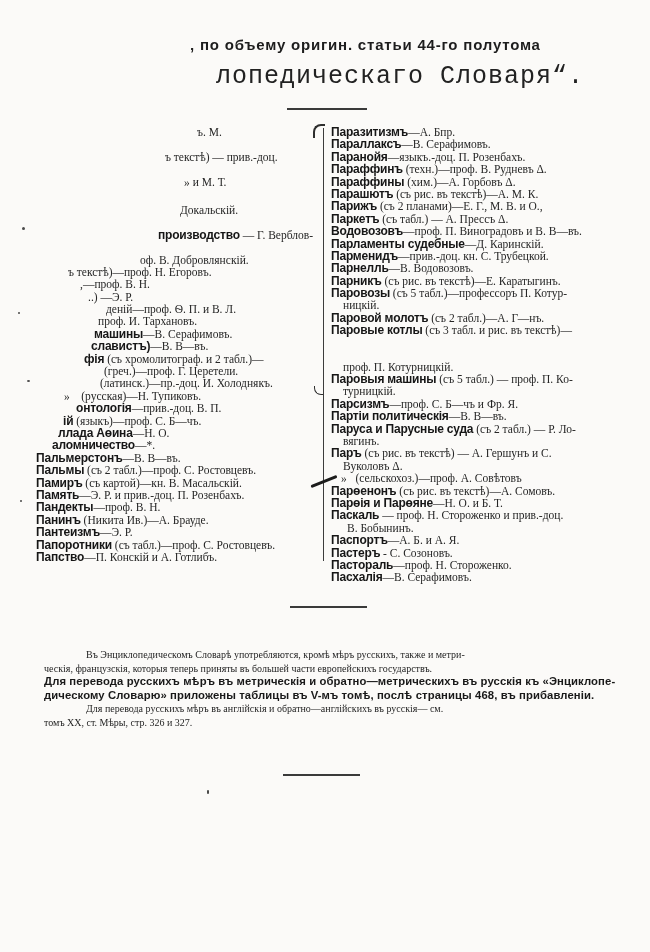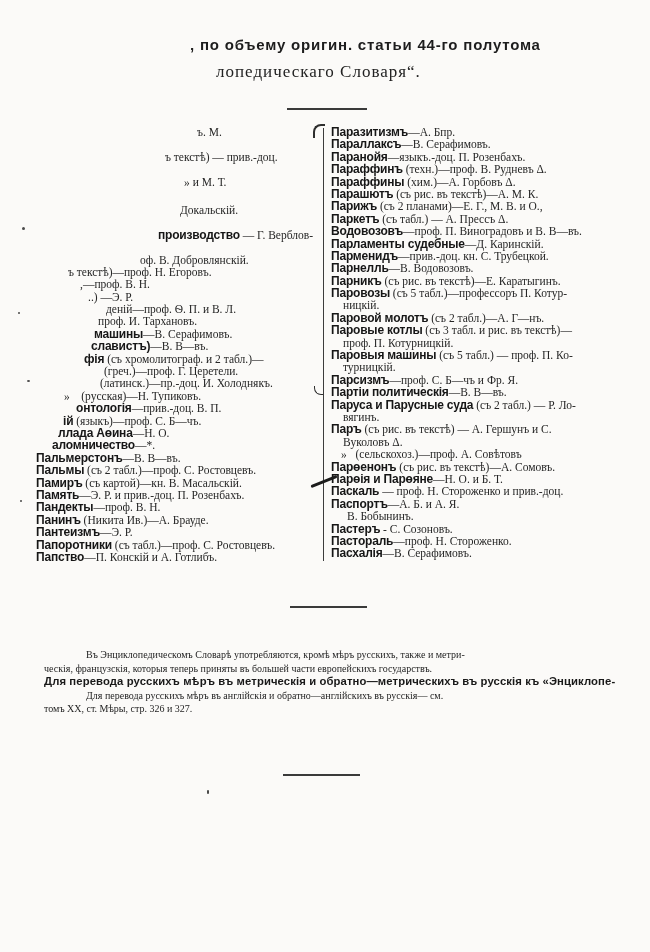--- a/index.html
+++ b/index.html
@@ -8,21 +8,21 @@
     background:#fbfaf8;color:#262626;overflow:hidden;
     font-family:"Liberation Serif", serif;
   }
   .hdr-line{
     position:absolute;left:190px;top:36px;
     font-family:"Liberation Sans", sans-serif;font-weight:700;
     font-size:15px;letter-spacing:0.8px;color:#1d1d1d;white-space:nowrap;
   }
   .page-title{
     position:absolute;left:216px;top:62px;
-    font-family:Liberation Serif, serif;font-size:17px;letter-spacing:1px;
+    font-family:Liberation Mono, monospace;font-size:25px;letter-spacing:1px;
     color:#222;white-space:nowrap;
   }
   .hrule{position:absolute;height:2px;background:#3a3a3a;}
   .vrule{position:absolute;width:1px;background:#3c3c3c;}
   .col{position:absolute;top:126px;}
   #left-col{left:36px;width:286px;}
   #right-col{left:331px;width:294px;}
   .iline{
     height:12.4px;line-height:12.4px;white-space:nowrap;
     font-size:11.5px;color:#262626;
@@ -117,48 +117,49 @@
       <div class="iline"><span class="hw">Паркетъ</span><span class="rest"> (съ табл.) — А. Прессъ Δ.</span></div>
       <div class="iline"><span class="hw">Водовозовъ</span><span class="rest">—проф. П. Виноградовъ и В. В—въ.</span></div>
       <div class="iline"><span class="hw">Парламенты судебные</span><span class="rest">—Д. Каринскій.</span></div>
       <div class="iline"><span class="hw">Парменидъ</span><span class="rest">—прив.-доц. кн. С. Трубецкой.</span></div>
       <div class="iline"><span class="hw">Парнелль</span><span class="rest">—В. Водовозовъ.</span></div>
       <div class="iline"><span class="hw">Парникъ</span><span class="rest"> (съ рис. въ текстѣ)—Е. Каратыгинъ.</span></div>
       <div class="iline"><span class="hw">Паровозы</span><span class="rest"> (съ 5 табл.)—профессоръ П. Котур-</span></div>
       <div class="iline" style="padding-left: 12px;"><span class="rest">ницкій.</span></div>
       <div class="iline"><span class="hw">Паровой молотъ</span><span class="rest"> (съ 2 табл.)—А. Г—нъ.</span></div>
       <div class="iline"><span class="hw">Паровые котлы</span><span class="rest"> (съ 3 табл. и рис. въ текстѣ)—</span></div>
-      <div class="iline" style="padding-left: 12px;"><span class="rest">проф. П. Котурницкій.</span></div>
+      <div class="iline" style="padding-left: 12px; margin-top: 24px;"><span class="rest">проф. П. Котурницкій.</span></div>
       <div class="iline"><span class="hw">Паровыя машины</span><span class="rest"> (съ 5 табл.) — проф. П. Ко-</span></div>
       <div class="iline" style="padding-left: 12px;"><span class="rest">турницкій.</span></div>
       <div class="iline"><span class="hw">Парсизмъ</span><span class="rest">—проф. С. Б—чъ и Фр. Я.</span></div>
       <div class="iline"><span class="hw">Партіи политическія</span><span class="rest">—В. В—въ.</span></div>
       <div class="iline"><span class="hw">Паруса и Парусные суда</span><span class="rest"> (съ 2 табл.) — Р. Ло-</span></div>
       <div class="iline" style="padding-left: 12px;"><span class="rest">вягинъ.</span></div>
       <div class="iline"><span class="hw">Паръ</span><span class="rest"> (съ рис. въ текстѣ) — А. Гершунъ и С.</span></div>
       <div class="iline" style="padding-left: 12px;"><span class="rest">Вуколовъ Δ.</span></div>
       <div class="iline" style="padding-left: 10px;"><span class="rest">»&nbsp;&nbsp;&nbsp;(сельскохоз.)—проф. А. Совѣтовъ</span></div>
       <div class="iline"><span class="hw">Парѳенонъ</span><span class="rest"> (съ рис. въ текстѣ)—А. Сомовъ.</span></div>
       <div class="iline"><span class="hw">Парѳія и Парѳяне</span><span class="rest">—Н. О. и Б. Т.</span></div>
       <div class="iline"><span class="hw">Паскаль</span><span class="rest"> — проф. Н. Стороженко и прив.-доц.</span></div>
+      <div class="iline" style="padding-left: 16px;"><span class="rest">В. Бобынинъ.</span></div>
       <div class="iline"><span class="hw">Паспортъ</span><span class="rest">—А. Б. и А. Я.</span></div>
-      <div class="iline" style="padding-left: 16px;"><span class="rest">В. Бобынинъ.</span></div>
       <div class="iline"><span class="hw">Пастеръ</span><span class="rest"> - С. Созоновъ.</span></div>
       <div class="iline"><span class="hw">Пастораль</span><span class="rest">—проф. Н. Стороженко.</span></div>
       <div class="iline"><span class="hw">Пасхалія</span><span class="rest">—В. Серафимовъ.</span></div>
     </div>
 
   <div class="pencil-mark"></div>
 
   <div class="hrule" style="left:290px;top:606px;width:77px;"></div>
 
   <div id="footer">
       <div class="fline" style="padding-left: 42px;"><span class="rest">Въ Энциклопедическомъ Словарѣ употребляются, кромѣ мѣръ русскихъ, также и метри-</span></div>
       <div class="fline"><span class="rest">ческія, французскія, которыя теперь приняты въ большей части европейскихъ государствъ.</span></div>
       <div class="fline fbold"><span class="rest">Для перевода русскихъ мѣръ въ метрическія и обратно—метрическихъ въ русскія къ «Энциклопе-</span></div>
+      <div class="fline fbold"><span class="rest">дическому Словарю» приложены таблицы въ V-мъ томѣ, послѣ страницы 468, въ прибавленіи.</span></div>
       <div class="fline" style="padding-left: 42px;"><span class="rest">Для перевода русскихъ мѣръ въ англійскія и обратно—англійскихъ въ русскія— см.</span></div>
       <div class="fline"><span class="rest">томъ XX, ст. Мѣры, стр. 326 и 327.</span></div>
     </div>
 
   <div class="hrule" style="left:283px;top:774px;width:77px;"></div>
 
   <div class="speck" style="left:22px;top:227px;width:3px;height:3px;"></div>
   <div class="speck" style="left:18px;top:312px;width:2px;height:2px;"></div>
   <div class="speck" style="left:27px;top:380px;width:3px;height:2px;"></div>
   <div class="speck" style="left:20px;top:500px;width:2px;height:2px;"></div>

